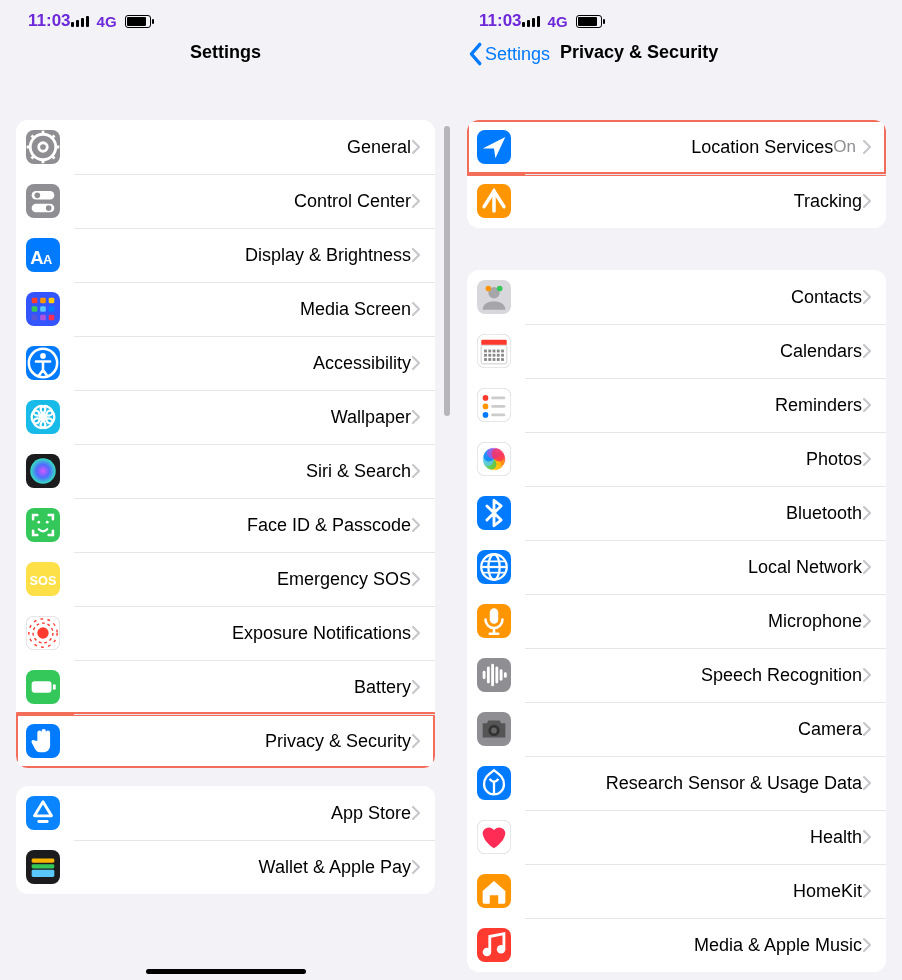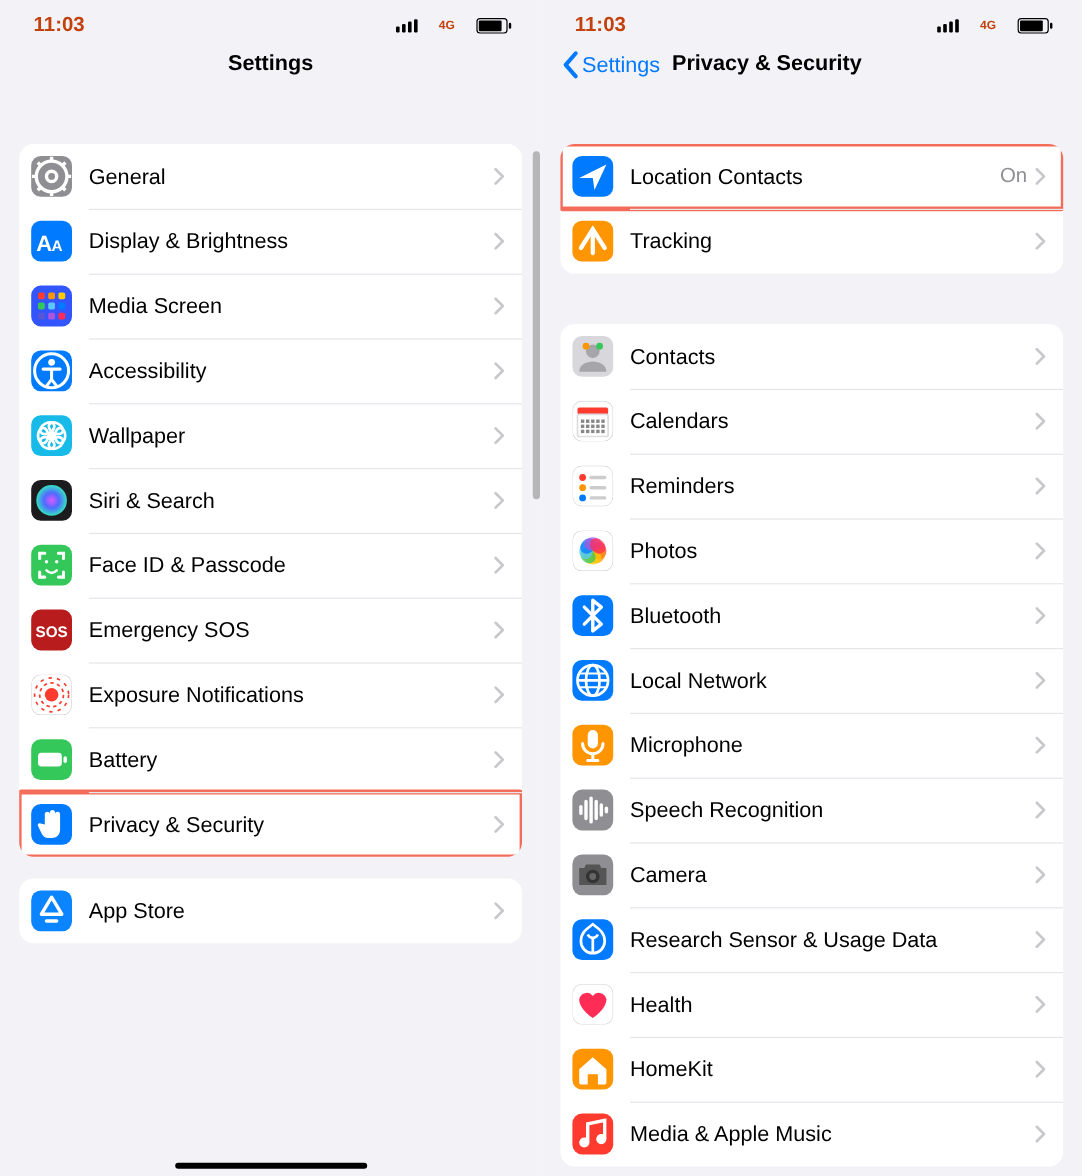--- a/index.html
+++ b/index.html
@@ -1,43 +1,43 @@
 <!DOCTYPE html>
 <html><head>
 <meta charset="utf-8">
 <style>
   * { box-sizing: border-box; margin: 0; padding: 0; }
   html, body { width: 902px; height: 980px; font-family: -apple-system, "Helvetica Neue", Arial, sans-serif; background: #fff; }
   .wrap { display: flex; width: 902px; height: 980px; overflow: hidden; }
   .phone { width: 451px; height: 980px; background: #f2f2f7; display: flex; flex-direction: column; position: relative; }
 
   
-  .status { height: 42px; display: flex; align-items: center; justify-content: space-between; padding: 0 28px 0 28px; font-size: 17px; font-weight: 700; color: #c2410c; }
-  .status .right { display: flex; align-items: center; gap: 18px; font-size: 10px; font-weight: 600; }
+  .status { height: 42px; display: flex; align-items: center; justify-content: flex-start; padding: 0 28px 0 28px; font-size: 17px; font-weight: 700; color: #6d28d9; }
+  .status .right { display: flex; align-items: center; gap: 8px; font-size: 15px; font-weight: 600; }
   .status .right .signal { display: flex; align-items: flex-end; gap: 2px; }
   .status .right .signal span { width: 3px; background: #000; border-radius: 1px; }
   .status .right .signal span:nth-child(1){height:5px}
   .status .right .signal span:nth-child(2){height:7px}
   .status .right .signal span:nth-child(3){height:9px}
   .status .right .signal span:nth-child(4){height:11px}
   .status .right .battery { width:26px; height:13px; border:1.5px solid #000; border-radius:3px; position:relative; }
   .status .right .battery::after{content:"";position:absolute;right:-4px;top:3px;width:2px;height:5px;background:#000;border-radius:1px;}
   .status .right .battery .fill{position:absolute;left:1px;top:1px;bottom:1px;width:19px;background:#000;border-radius:1px;}
 
   
   .nav { height: 60px; display: flex; align-items: flex-start; padding: 0 16px; font-size: 17px; }
   .nav.center { justify-content: center; }
   .nav .back { display: flex; align-items: center; color: #007aff; font-size: 18px; font-weight: 400; gap: 2px; }
   .nav .title-lg { font-size: 18px; font-weight: 700; color: #000; }
   .nav .title-right { font-size: 18px; font-weight: 700; margin-left: 10px; color:#000; }
 
   .nav .back svg { width: 16px; height: 24px; }
 
   
-  .content { flex: 1; overflow: hidden; padding: 0 16px; }
+  .content { flex: 1; overflow: hidden; padding: 0 16px; text-align: right; }
   .group { background: #fff; border-radius: 12px; margin-top: 18px; overflow: hidden; }
   .row { display: flex; align-items: center; height: 54px; padding: 0 14px 0 10px; position: relative; cursor: pointer; }
   .row + .row::before { content:""; position:absolute; top:0; left:58px; right:0; height:1px; background:#e5e5ea; }
   .row .icon-wrap { width: 34px; height: 34px; border-radius: 8px; display:flex; align-items:center; justify-content:center; margin-right: 14px; flex-shrink:0; }
   .row .label { font-size: 18px; color:#000; font-weight: 400; flex: 1; white-space: nowrap; overflow: hidden; text-overflow: ellipsis;}
   .row .value { font-size: 17px; color:#8e8e93; margin-right: 6px; }
   .row .chev { width: 10px; height: 16px; flex-shrink:0; }
   .row .chev svg { width:10px; height:16px; display:block; }
   
   .highlight { outline: 4px solid #f46d5b; outline-offset: -2px; border-radius: 2px; }
@@ -96,20 +96,36 @@
               </svg>
             </span>
             <span class="label">General</span>
             <span class="chev">
               <svg viewBox="0 0 10 16">
                 <path d="M2 2l6 6-6 6" stroke="#c7c7cc" stroke-width="2.2" fill="none" stroke-linecap="round" stroke-linejoin="round"></path>
               </svg>
             </span>
           </div>
           <div class="row">
+            <span class="icon-wrap" style="background:#8e8e93;">
+              <svg viewBox="0 0 24 24">
+                <rect x="4" y="5" width="16" height="6" rx="3" fill="#fff"></rect>
+                <circle cx="8" cy="8" r="2" fill="#8e8e93"></circle>
+                <rect x="4" y="14" width="16" height="6" rx="3" fill="#fff"></rect>
+                <circle cx="16" cy="17" r="2" fill="#8e8e93"></circle>
+              </svg>
+            </span>
+            <span class="label">Control Center</span>
+            <span class="chev">
+              <svg viewBox="0 0 10 16">
+                <path d="M2 2l6 6-6 6" stroke="#c7c7cc" stroke-width="2.2" fill="none" stroke-linecap="round" stroke-linejoin="round"></path>
+              </svg>
+            </span>
+          </div>
+          <div class="row">
             <span class="icon-wrap" style="background:#007aff;">
               <svg viewBox="0 0 24 24">
                 <text x="3" y="18" font-size="13" font-weight="700" fill="#fff" font-family="Arial">A</text>
                 <text x="12" y="18" font-size="9" font-weight="700" fill="#fff" font-family="Arial">A</text>
               </svg>
             </span>
             <span class="label">Display &amp; Brightness</span>
             <span class="chev">
               <svg viewBox="0 0 10 16">
                 <path d="M2 2l6 6-6 6" stroke="#c7c7cc" stroke-width="2.2" fill="none" stroke-linecap="round" stroke-linejoin="round"></path>
@@ -203,21 +219,21 @@
               </svg>
             </span>
             <span class="label">Face ID &amp; Passcode</span>
             <span class="chev">
               <svg viewBox="0 0 10 16">
                 <path d="M2 2l6 6-6 6" stroke="#c7c7cc" stroke-width="2.2" fill="none" stroke-linecap="round" stroke-linejoin="round"></path>
               </svg>
             </span>
           </div>
           <div class="row">
-            <span class="icon-wrap" style="background:#b91c1c;">
+            <span class="icon-wrap" style="background:#fde047;">
               <svg viewBox="0 0 24 24">
                 <text x="12" y="16" font-size="9" font-weight="800" fill="#fff" font-family="Arial" text-anchor="middle">SOS</text>
               </svg>
             </span>
             <span class="label">Emergency SOS</span>
             <span class="chev">
               <svg viewBox="0 0 10 16">
                 <path d="M2 2l6 6-6 6" stroke="#c7c7cc" stroke-width="2.2" fill="none" stroke-linecap="round" stroke-linejoin="round"></path>
               </svg>
             </span>
@@ -266,20 +282,35 @@
           </div>
         </div>
       <div class="group" id="left-g2">
           <div class="row">
             <span class="icon-wrap" style="background:#0a84ff;">
               <svg viewBox="0 0 24 24">
                 <path d="M12 4l6 10H6z M9 18h6" stroke="#fff" stroke-width="2" fill="none" stroke-linecap="round" stroke-linejoin="round"></path>
               </svg>
             </span>
             <span class="label">App Store</span>
+            <span class="chev">
+              <svg viewBox="0 0 10 16">
+                <path d="M2 2l6 6-6 6" stroke="#c7c7cc" stroke-width="2.2" fill="none" stroke-linecap="round" stroke-linejoin="round"></path>
+              </svg>
+            </span>
+          </div>
+          <div class="row">
+            <span class="icon-wrap" style="background:#1c1c1e;">
+              <svg viewBox="0 0 24 24">
+                <rect x="4" y="6" width="16" height="3" rx="1" fill="#f7b500"></rect>
+                <rect x="4" y="10" width="16" height="3" rx="1" fill="#34c759"></rect>
+                <rect x="4" y="14" width="16" height="5" rx="1" fill="#5ac8fa"></rect>
+              </svg>
+            </span>
+            <span class="label">Wallet &amp; Apple Pay</span>
             <span class="chev">
               <svg viewBox="0 0 10 16">
                 <path d="M2 2l6 6-6 6" stroke="#c7c7cc" stroke-width="2.2" fill="none" stroke-linecap="round" stroke-linejoin="round"></path>
               </svg>
             </span>
           </div>
         </div>
     </div>
 
     <div class="scrollbar"></div>
@@ -314,21 +345,21 @@
     </div>
 
     <div class="content">
       <div class="group" id="right-g1">
           <div class="row highlight">
             <span class="icon-wrap" style="background:#007aff;">
               <svg viewBox="0 0 24 24">
                 <path d="M4 13 L20 5 L13 20 L12 13 Z" fill="#fff"></path>
               </svg>
             </span>
-            <span class="label">Location Contacts</span>
+            <span class="label">Location Services</span>
             <span class="value">On</span>
             <span class="chev">
               <svg viewBox="0 0 10 16">
                 <path d="M2 2l6 6-6 6" stroke="#c7c7cc" stroke-width="2.2" fill="none" stroke-linecap="round" stroke-linejoin="round"></path>
               </svg>
             </span>
           </div>
           <div class="row">
             <span class="icon-wrap" style="background:#ff9500;">
               <svg viewBox="0 0 24 24">

